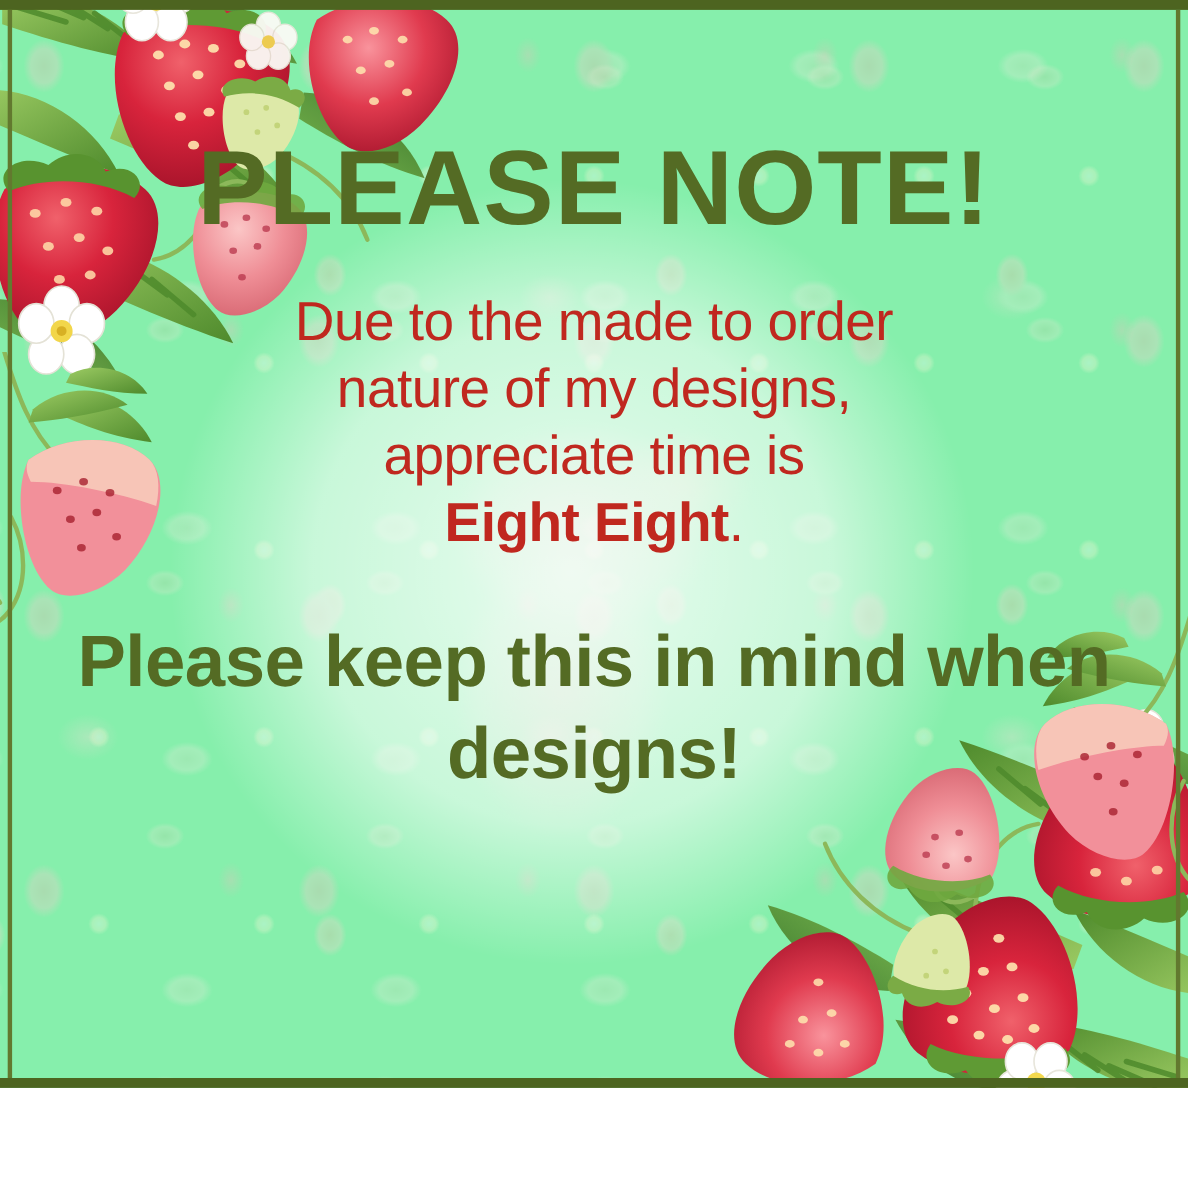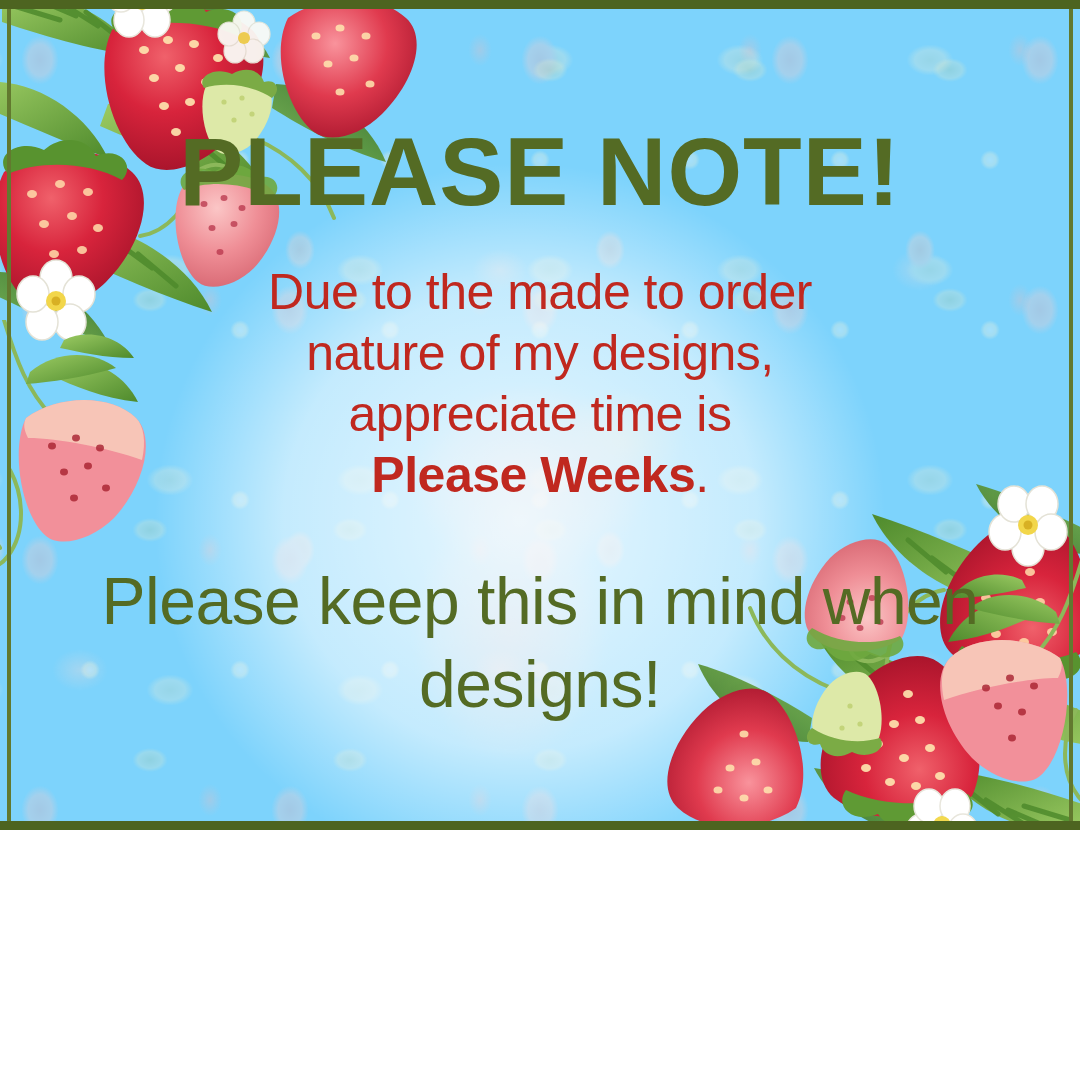--- a/index.html
+++ b/index.html
@@ -8,22 +8,22 @@
     width: 1080px;
     height: 1080px;
     overflow: hidden;
     background: #ffffff;
     font-family: "Liberation Sans", sans-serif;
   }
 
   #card {
     position: relative;
     width: 1080px;
-    height: 830px;
-    background: #7dd3fc;
+    height: 989px;
+    background: #86efac;
     overflow: hidden;
   }
 
   
   .wallpaper {
     position: absolute;
     inset: 0;
     opacity: .32;
     background-repeat: repeat;
     background-size: 250px 250px, 310px 300px, 190px 210px, 420px 400px;
@@ -111,21 +111,21 @@
     font-size: 50px;
     font-weight: 400;
     color: #c0281f;
     line-height: 1.22;
     letter-spacing: -.5px;
   }
   .para-red .strong { font-weight: 700; }
   .para-green {
     margin-top: 54px;
     font-size: 66px;
-    font-weight: 400;
+    font-weight: 700;
     color: #546b24;
     line-height: 1.25;
     letter-spacing: -.5px;
   }
   .line { display: block; }
 </style>
 </head>
 <body>
 
 <div id="card">
@@ -463,21 +463,21 @@
   <div class="frame-line right"></div>
 
   <div class="content">
 
     <div class="headline">PLEASE NOTE!</div>
 
     <div class="para-red">
       <span class="line">Due to the made to order</span>
       <span class="line">nature of my designs,</span>
       <span class="line">appreciate time is</span>
-      <span class="line"><span class="strong">Please Weeks</span><span>.</span></span>
+      <span class="line"><span class="strong">Eight Eight</span><span>.</span></span>
     </div>
 
     <div class="para-green">
       <span class="line">Please keep this in mind when</span>
       <span class="line">designs!</span>
     </div>
 
   </div>
 </div>
 

